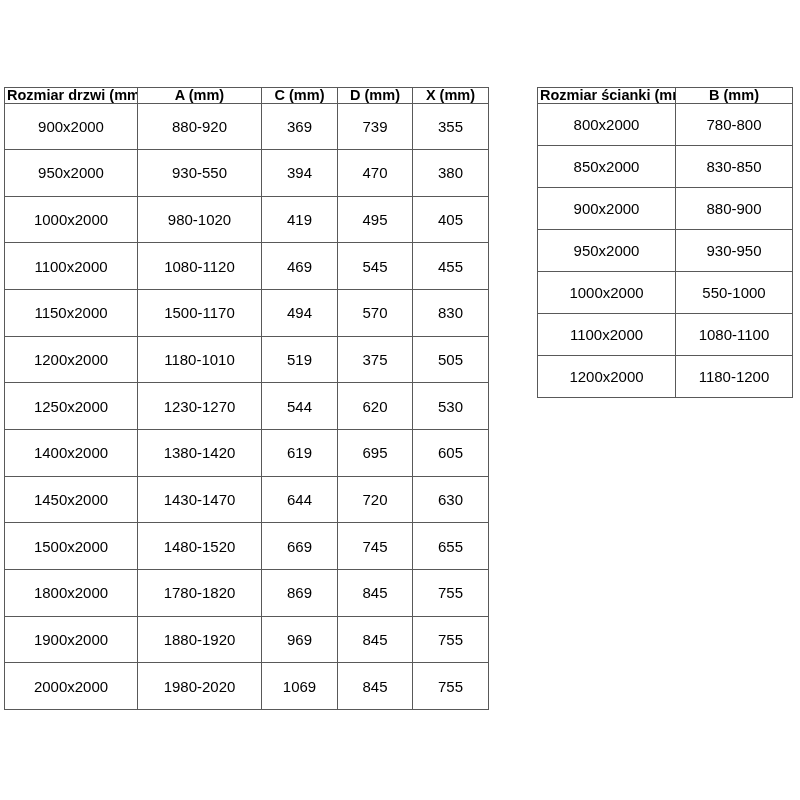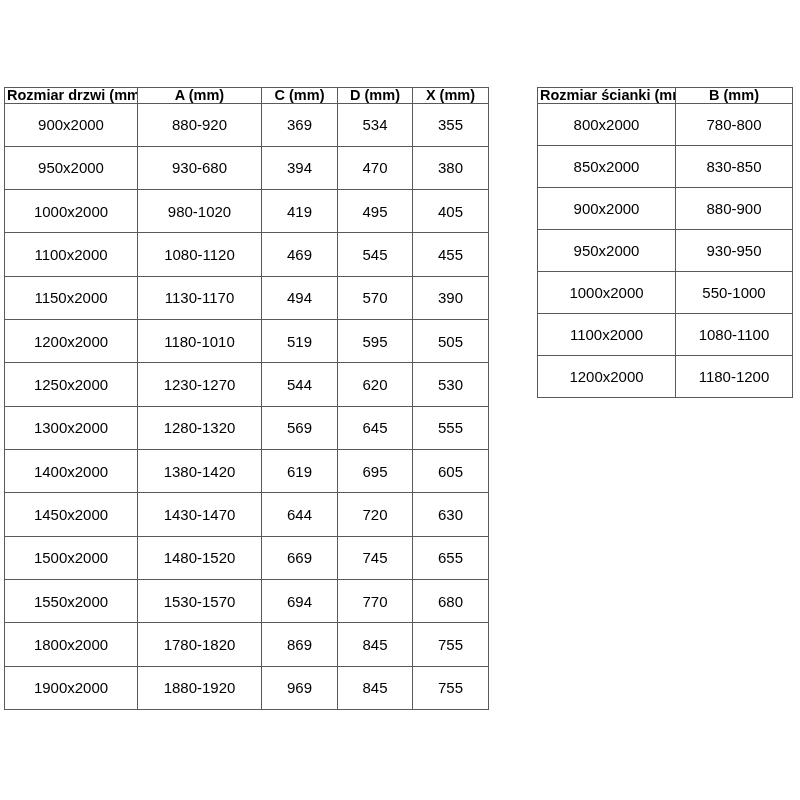--- a/index.html
+++ b/index.html
@@ -82,73 +82,66 @@
           <th>C (mm)</th>
           <th>D (mm)</th>
           <th>X (mm)</th>
         </tr>
       </thead>
       <tbody>
         <tr>
           <td>900x2000</td>
           <td>880-920</td>
           <td>369</td>
-          <td>534</td>
+          <td>739</td>
           <td>355</td>
         </tr>
         <tr>
           <td>950x2000</td>
-          <td>930-680</td>
+          <td>930-550</td>
           <td>394</td>
           <td>470</td>
           <td>380</td>
         </tr>
         <tr>
           <td>1000x2000</td>
           <td>980-1020</td>
           <td>419</td>
           <td>495</td>
           <td>405</td>
         </tr>
         <tr>
           <td>1100x2000</td>
           <td>1080-1120</td>
           <td>469</td>
           <td>545</td>
           <td>455</td>
         </tr>
         <tr>
           <td>1150x2000</td>
-          <td>1130-1170</td>
+          <td>1500-1170</td>
           <td>494</td>
           <td>570</td>
-          <td>390</td>
+          <td>830</td>
         </tr>
         <tr>
           <td>1200x2000</td>
           <td>1180-1010</td>
           <td>519</td>
-          <td>595</td>
+          <td>375</td>
           <td>505</td>
         </tr>
         <tr>
           <td>1250x2000</td>
           <td>1230-1270</td>
           <td>544</td>
           <td>620</td>
           <td>530</td>
         </tr>
         <tr>
-          <td>1300x2000</td>
-          <td>1280-1320</td>
-          <td>569</td>
-          <td>645</td>
-          <td>555</td>
-        </tr>
-        <tr>
           <td>1400x2000</td>
           <td>1380-1420</td>
           <td>619</td>
           <td>695</td>
           <td>605</td>
         </tr>
         <tr>
           <td>1450x2000</td>
           <td>1430-1470</td>
           <td>644</td>
@@ -156,40 +149,40 @@
           <td>630</td>
         </tr>
         <tr>
           <td>1500x2000</td>
           <td>1480-1520</td>
           <td>669</td>
           <td>745</td>
           <td>655</td>
         </tr>
         <tr>
-          <td>1550x2000</td>
-          <td>1530-1570</td>
-          <td>694</td>
-          <td>770</td>
-          <td>680</td>
-        </tr>
-        <tr>
           <td>1800x2000</td>
           <td>1780-1820</td>
           <td>869</td>
           <td>845</td>
           <td>755</td>
         </tr>
         <tr>
           <td>1900x2000</td>
           <td>1880-1920</td>
           <td>969</td>
           <td>845</td>
           <td>755</td>
         </tr>
+        <tr>
+          <td>2000x2000</td>
+          <td>1980-2020</td>
+          <td>1069</td>
+          <td>845</td>
+          <td>755</td>
+        </tr>
       </tbody>
     </table>
 
   <table class="spec table-walls">
     <colgroup>
         <col>
         <col>
       </colgroup>
   <thead>
         <tr>

